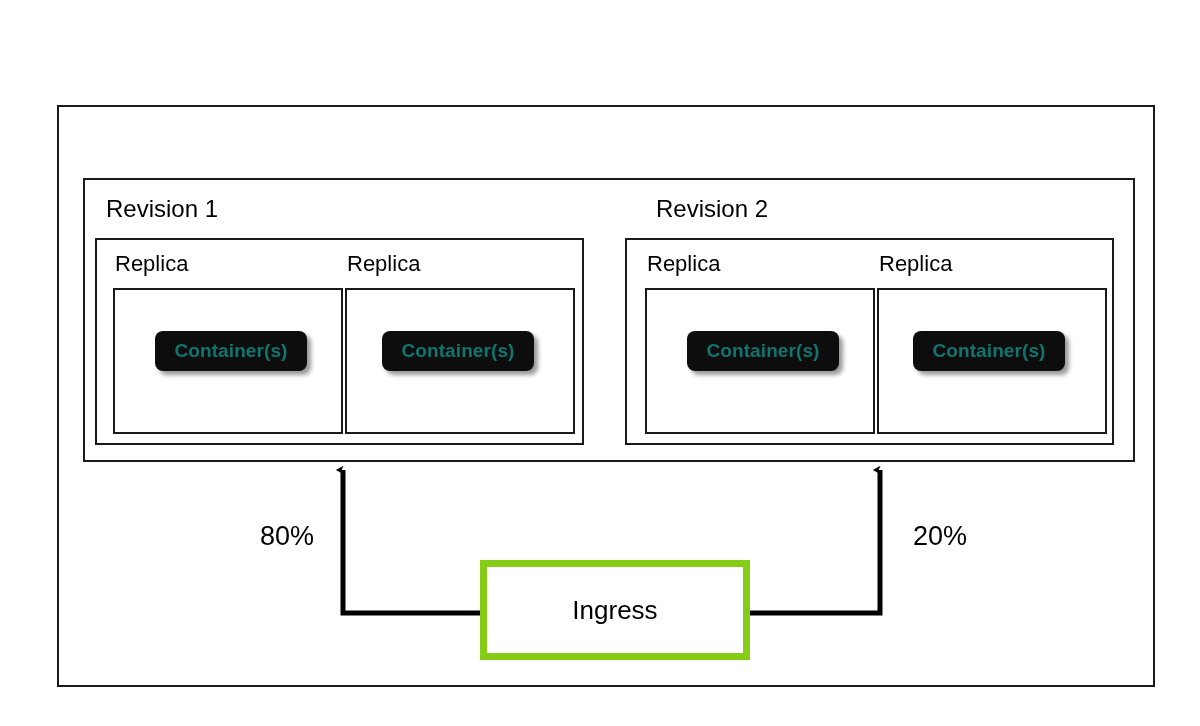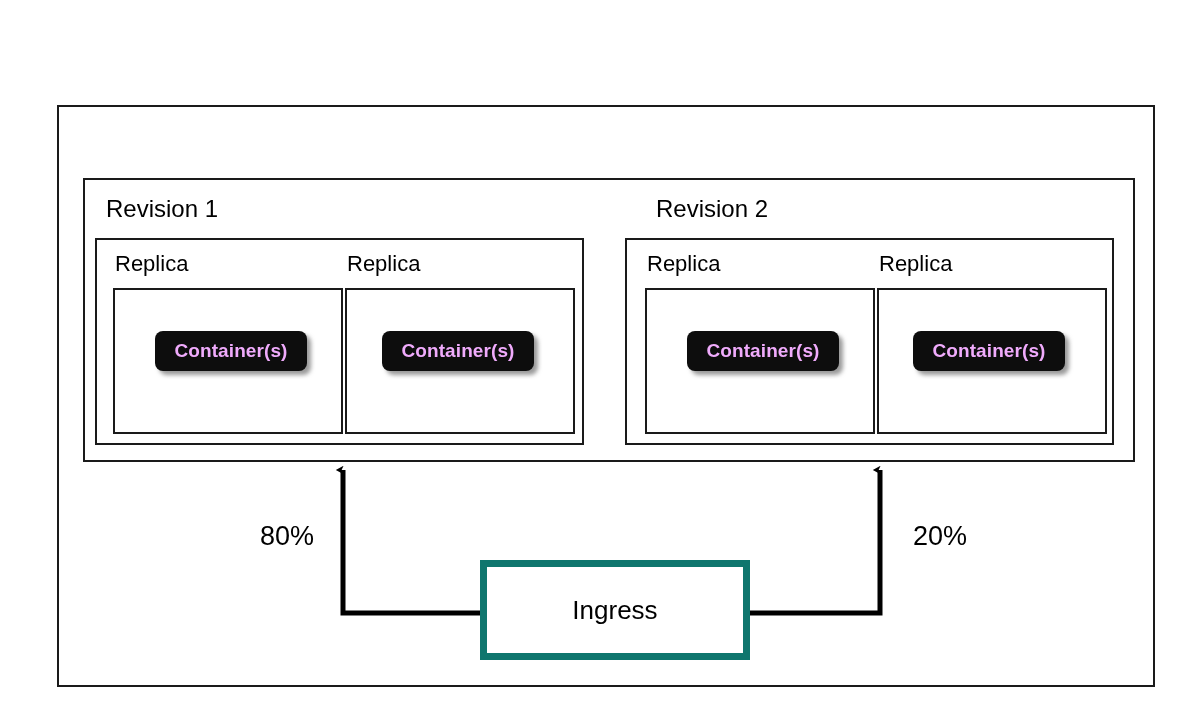--- a/index.html
+++ b/index.html
@@ -116,21 +116,21 @@
   .replica-title.r2b { left: 879px; }
 
   
   .container-badge {
     position: absolute;
     top: 331px;
     width: 152px;
     height: 40px;
     background: #0d0d0d;
     border-radius: 8px;
-    color: #f0abfc;
+    color: #0f766e;
     font-size: 19px;
     font-weight: bold;
     display: flex;
     align-items: center;
     justify-content: center;
     box-shadow: 4px 4px 4px rgba(100,100,100,0.65);
     white-space: nowrap;
     letter-spacing: 0.1px;
   }
   .container-badge.c1 { left: 155px; }
@@ -138,21 +138,21 @@
   .container-badge.c3 { left: 687px; }
   .container-badge.c4 { left: 913px; }
 
   
   .ingress-box {
     position: absolute;
     left: 480px;
     top: 560px;
     width: 270px;
     height: 100px;
-    border: 7px solid #0f766e;
+    border: 7px solid #84cc16;
     box-sizing: border-box;
     background: #ffffff;
     display: flex;
     align-items: center;
     justify-content: center;
     font-size: 26px;
     color: #000;
     z-index: 4;
   }
 

